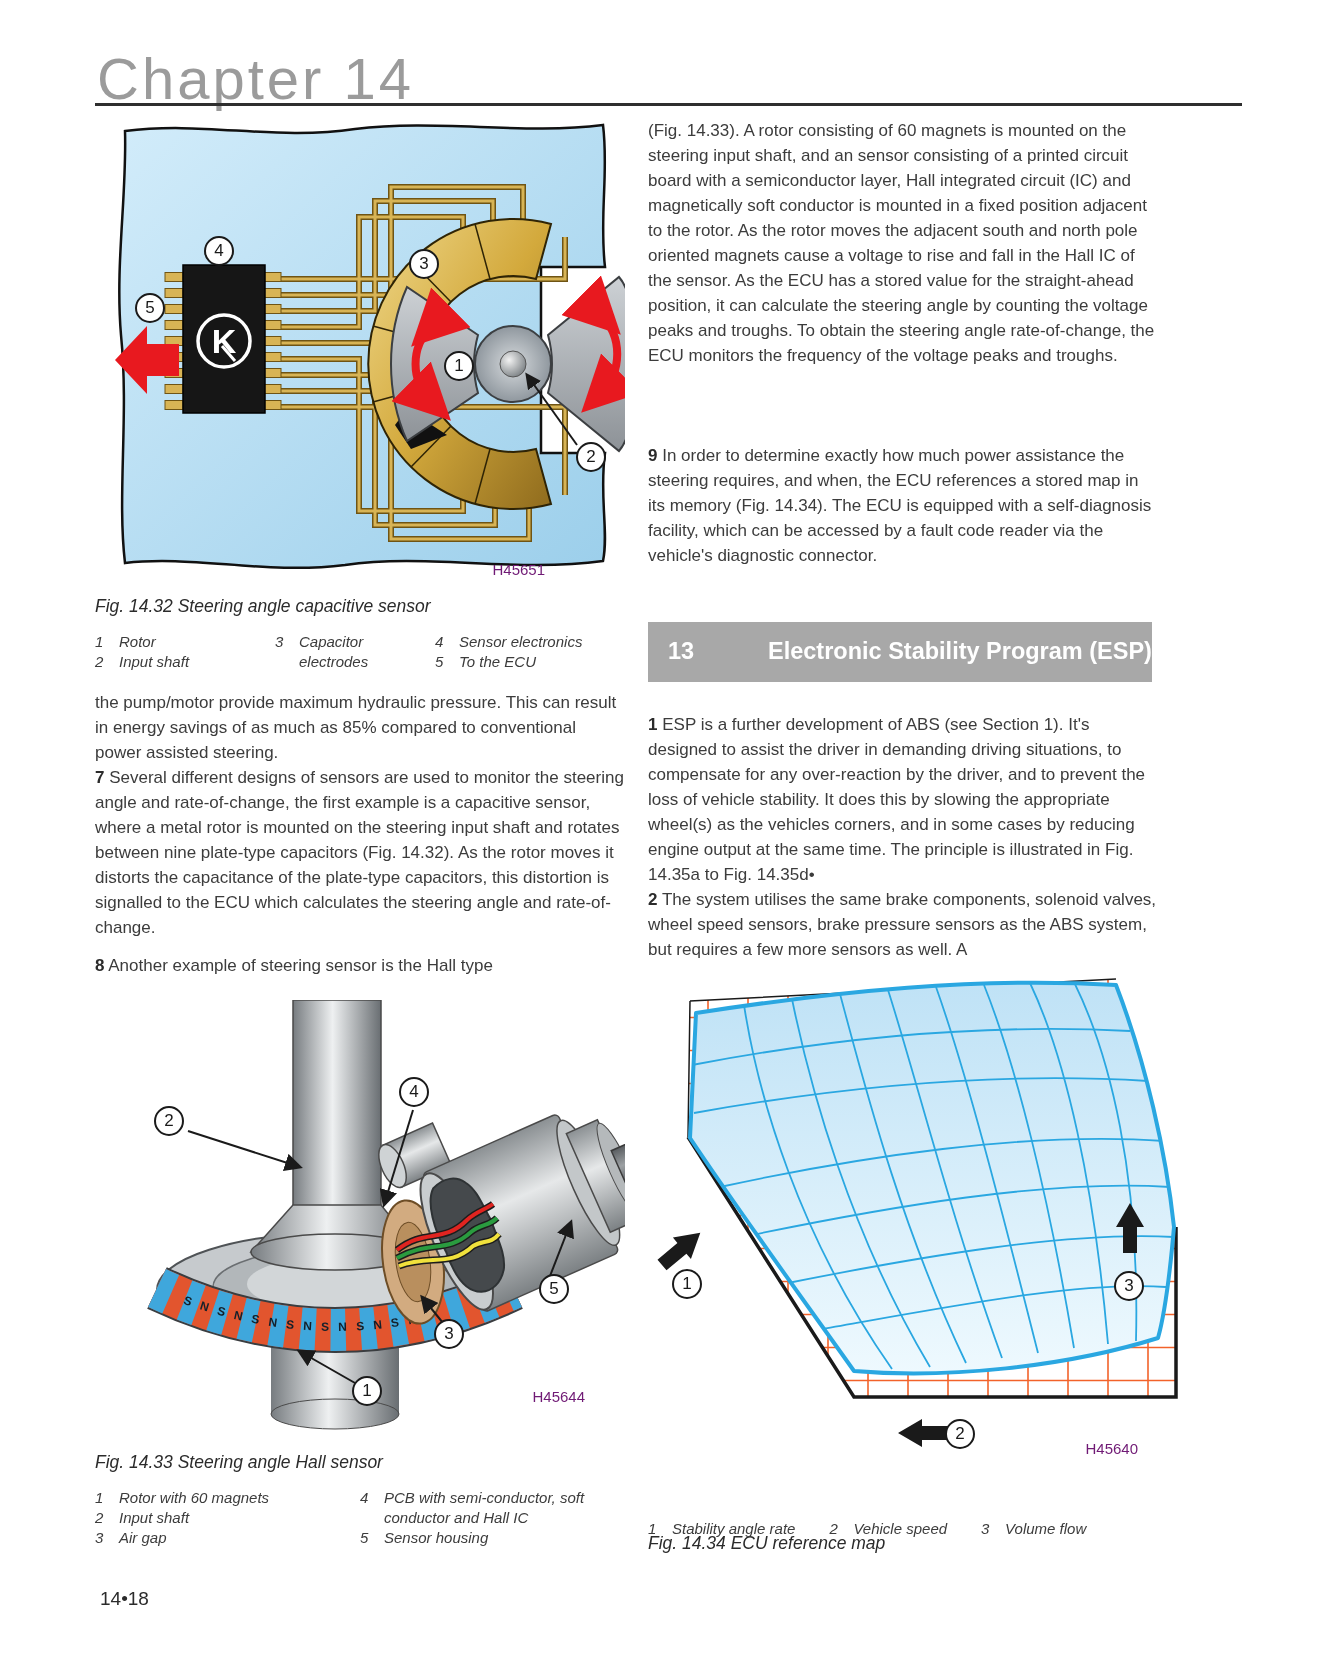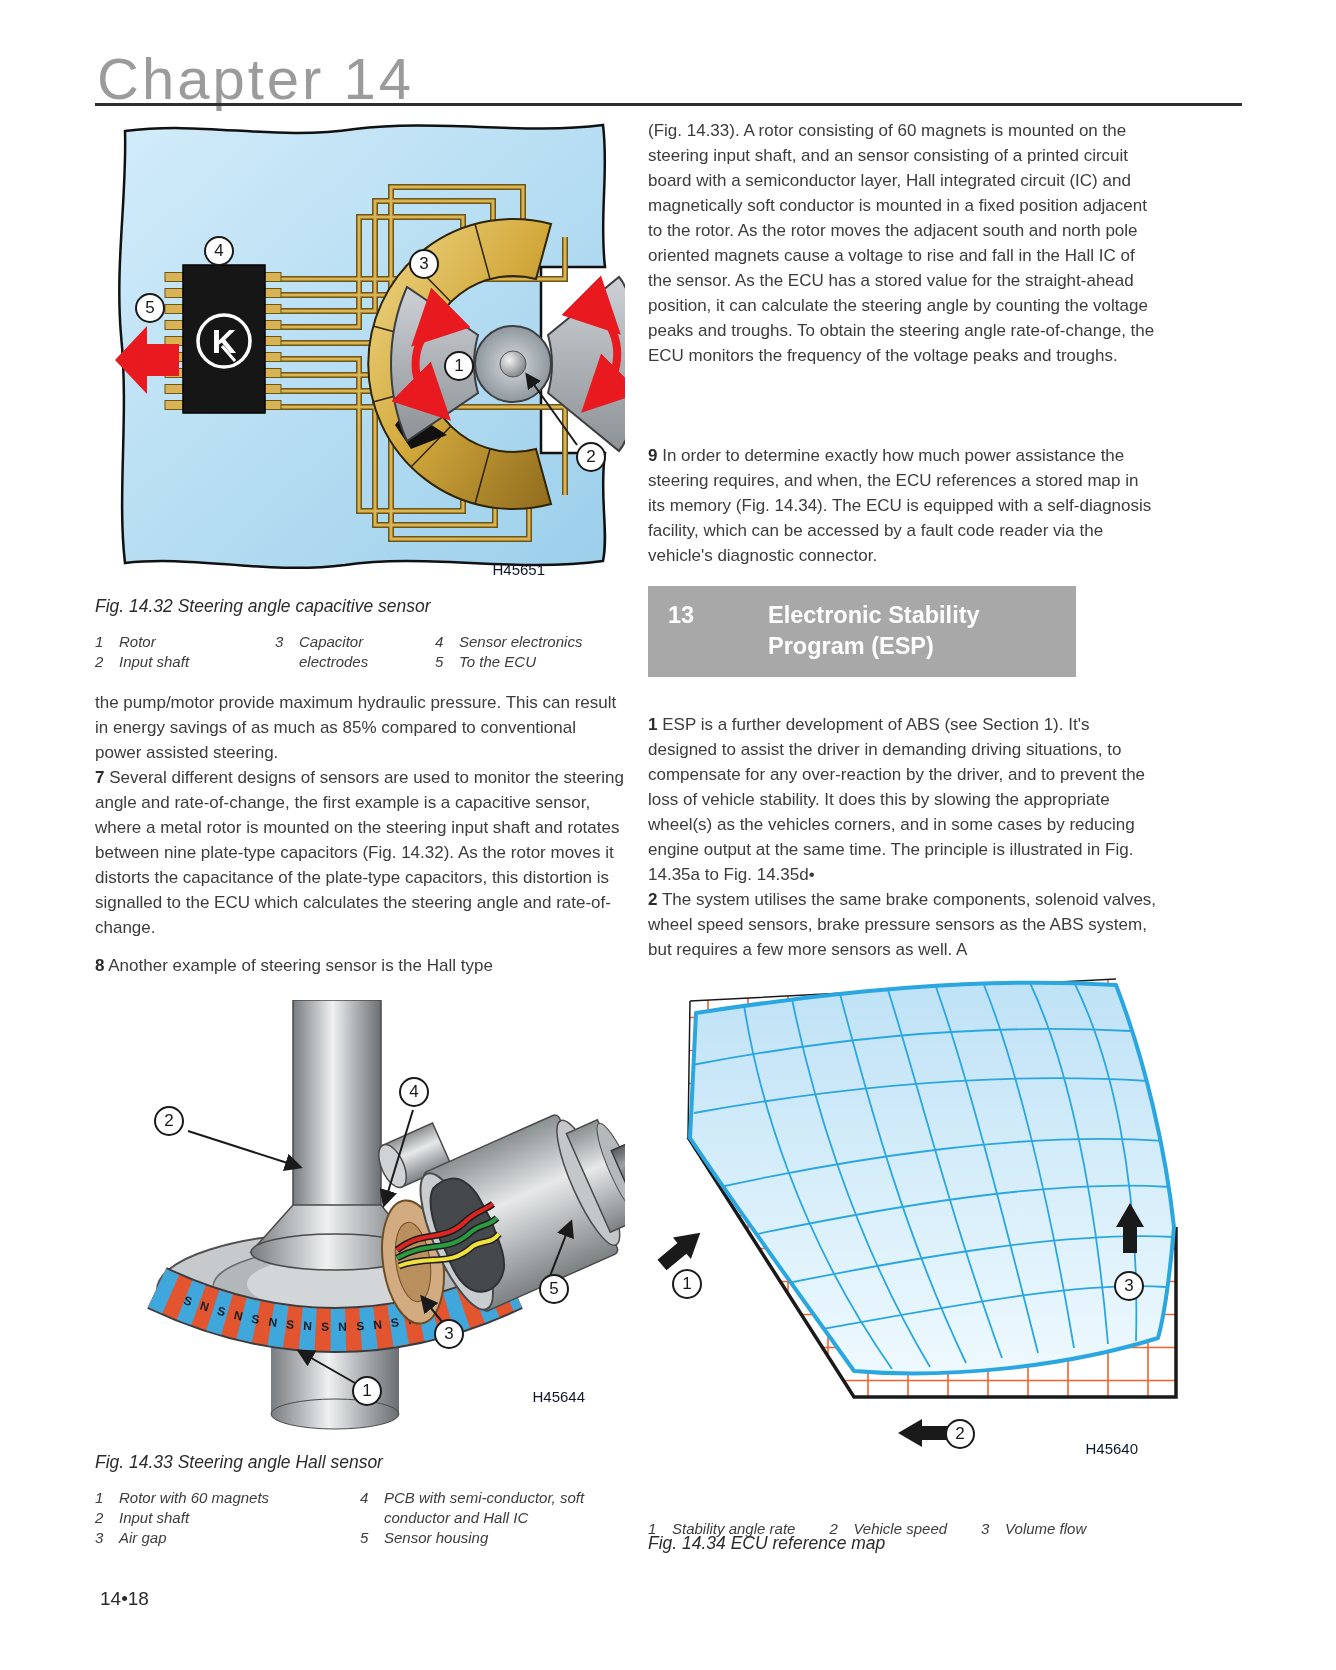--- a/index.html
+++ b/index.html
@@ -9,21 +9,21 @@
   .chapter{font-size:58px;font-weight:300;color:#9b9b9b;letter-spacing:3px;}
   .rule{border-top:3px solid #2e2e2e;}
   .body-t{font-size:17px;line-height:25px;color:#3c3c3c;text-align:left;margin:0;}
   .body-t b{color:#2b2b2b;}
   .cap{font-size:17.5px;font-weight:normal;font-style:italic;color:#2b2b2b;}
   .leg{font-size:15px;line-height:20px;font-style:italic;color:#3c3c3c;}
   .leg-item{display:flex;}
   .leg-num{width:24px;flex:none;}
   .leg-text{flex:1;}
   .leg-cols{display:flex;}
-  .hcode{font-size:15px;color:#0f172a;text-align:right;}
+  .hcode{font-size:15px;color:#701a75;text-align:right;}
   .co{position:absolute;width:30px;height:30px;border:2.5px solid #1a1a1a;border-radius:50%;
       background:#fff;display:flex;align-items:center;justify-content:center;
       font-size:17px;color:#1a1a1a;box-sizing:border-box;}
   .sec-box{background:#a8a8a8;color:#ffffff;font-weight:bold;font-size:23.5px;
            line-height:31px;display:flex;padding:14px 0 15px 0;}
   .sec-num{width:64px;padding-left:20px;flex:none;}
   .sec-title{width:402px;margin-left:36px;}
   .pageno{font-size:19px;color:#2b2b2b;}
   .legrow{display:flex;gap:34px;}
   svg{display:block;}
@@ -310,21 +310,21 @@
           </div>
       </div>
     </div>
   </div>
 
   <div class="abs pageno" style="left:100px;top:1588px;text-align:center;">14•18</div>
 
   <p class="abs body-t" style="left:648px;top:118px;width:512px;">(Fig. 14.33). A rotor consisting of 60 magnets is mounted on the steering input shaft, and an sensor consisting of a printed circuit board with a semiconductor layer, Hall integrated circuit (IC) and magnetically soft conductor is mounted in a fixed position adjacent to the rotor. As the rotor moves the adjacent south and north pole oriented magnets cause a voltage to rise and fall in the Hall IC of the sensor. As the ECU has a stored value for the straight-ahead position, it can calculate the steering angle by counting the voltage peaks and troughs. To obtain the steering angle rate-of-change, the ECU monitors the frequency of the voltage peaks and troughs.</p>
   <p class="abs body-t" style="left:648px;top:443px;width:512px;"><b>9</b> <span>In order to determine exactly how much power assistance the steering requires, and when, the ECU references a stored map in its memory (Fig. 14.34). The ECU is equipped with a self-diagnosis facility, which can be accessed by a fault code reader via the vehicle's diagnostic connector.</span></p>
 
-  <div class="abs sec-box" style="left:648px;top:586px;width:428px;">
+  <div class="abs sec-box" style="left:648px;top:622px;width:504px;">
     <span class="sec-num">13</span>
     <span class="sec-title">Electronic Stability Program (ESP)</span>
   </div>
 
   <p class="abs body-t" style="left:648px;top:712px;width:512px;"><b>1</b> <span>ESP is a further development of ABS (see Section 1). It's designed to assist the driver in demanding driving situations, to compensate for any over-reaction by the driver, and to prevent the loss of vehicle stability. It does this by slowing the appropriate wheel(s) as the vehicles corners, and in some cases by reducing engine output at the same time. The principle is illustrated in Fig. 14.35a to Fig. 14.35d•</span></p>
   <p class="abs body-t" style="left:648px;top:887px;width:512px;"><b>2</b> <span>The system utilises the same brake components, solenoid valves, wheel speed sensors, brake pressure sensors as the ABS system, but requires a few more sensors as well. A</span></p>
 
   <div class="abs" style="left:648px;top:935px;width:530px;height:640px;">
     <svg width="530" height="525" viewBox="0 0 530 525">
       <defs>

